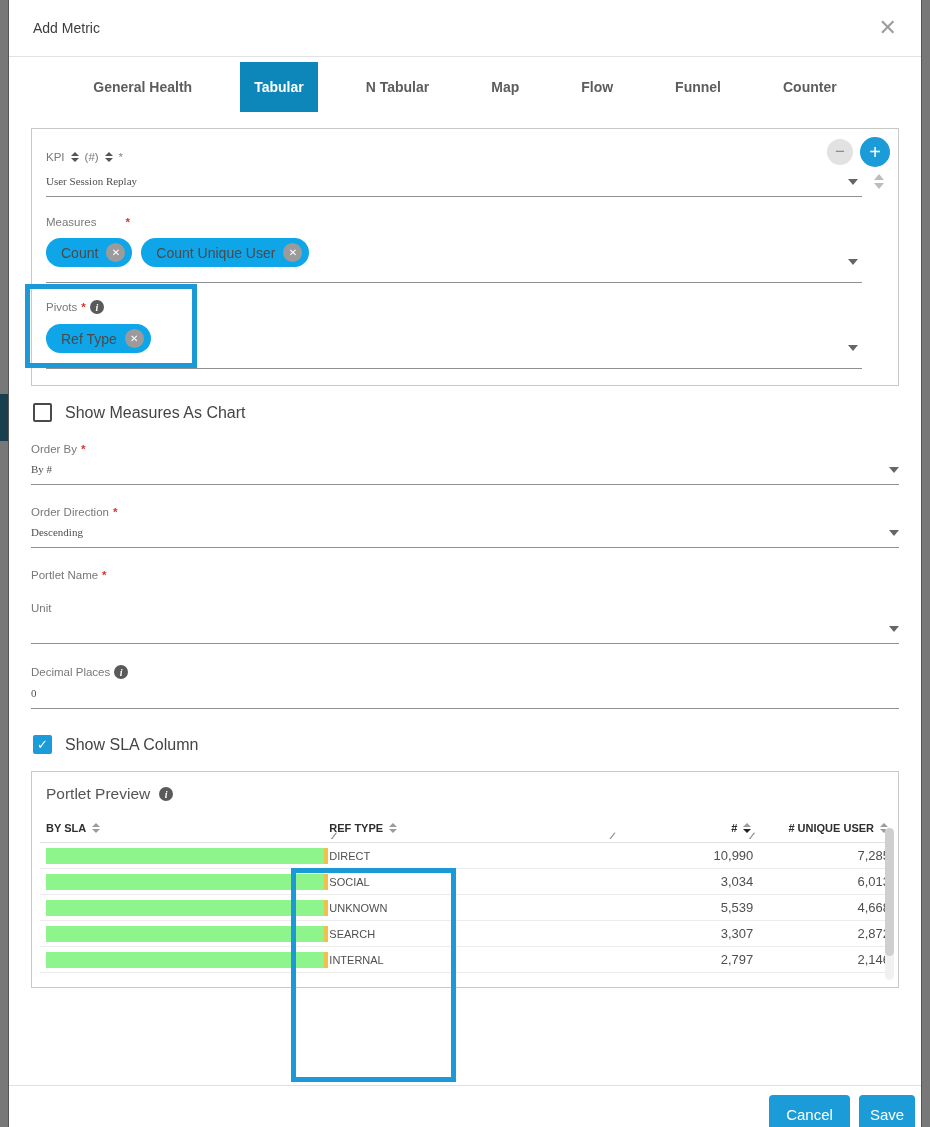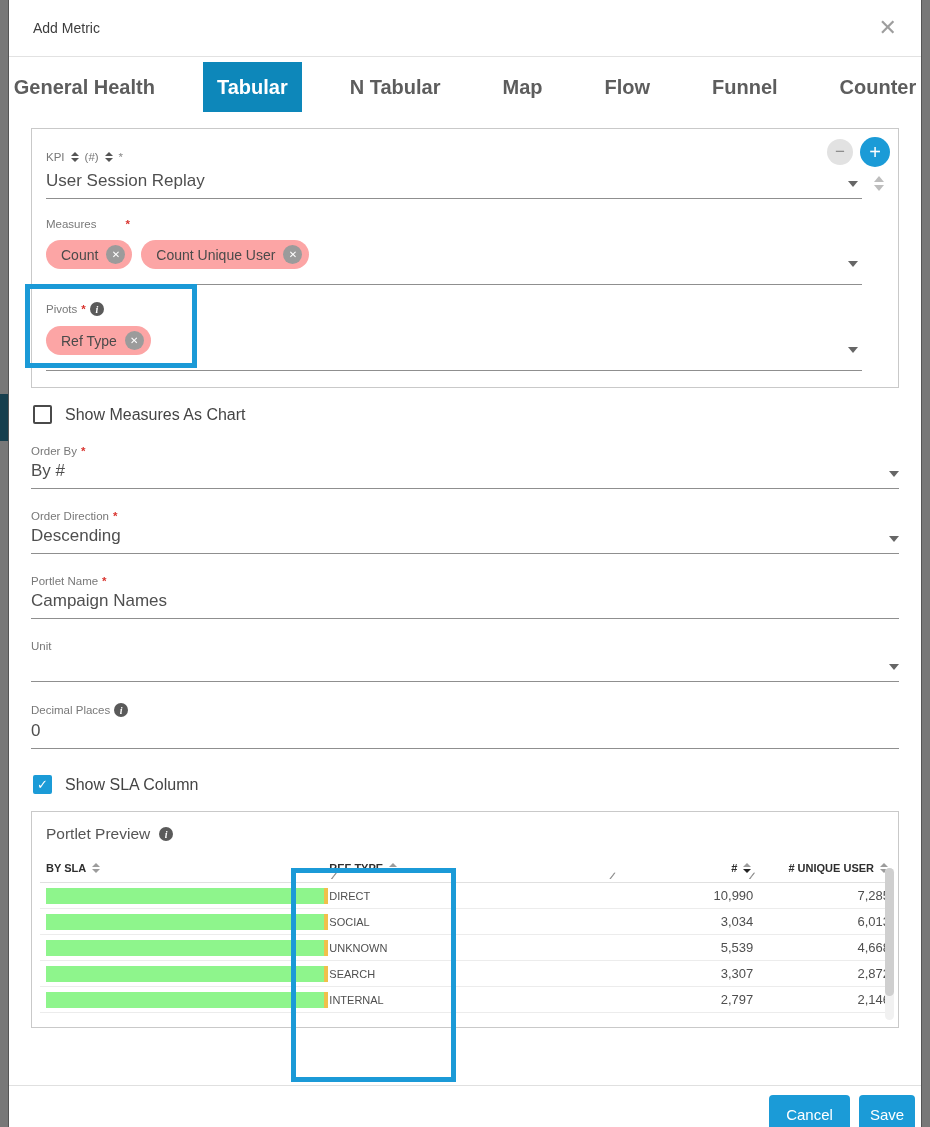--- a/index.html
+++ b/index.html
@@ -22,21 +22,21 @@
     height:57px; display:flex; align-items:center; justify-content:space-between;
     padding:0 24px; border-bottom:1px solid #e2e2e2;
   }
   .modal-title { font-size:14px; color:#3d3d3d; }
   .close-x { font-size:22px; color:#9e9e9e; cursor:pointer; line-height:1; }
 
   
   .tabs { margin-top:5px; height:50px; display:flex; justify-content:center; align-items:stretch; }
   .tab {
     display:flex; align-items:center; padding:0 14px; margin:0 17px;
-    font-size:20px; font-weight:bold; color:#5d5d5d; cursor:pointer; white-space:nowrap;
+    font-size:14px; font-weight:bold; color:#5d5d5d; cursor:pointer; white-space:nowrap;
   }
   .tab.active { background:#0d87ba; color:#fff; }
 
   .content { padding:0 22px; }
 
   
   .group-box { margin-top:16px; border:1px solid #c9c9c9; padding:22px 14px 16px 14px; position:relative; }
   .pm-buttons { position:absolute; top:8px; right:8px; display:flex; align-items:center; gap:7px; }
   .btn-minus { width:26px; height:26px; border-radius:50%; background:#e2e2e2; color:#8a8a8a;
     display:flex; align-items:center; justify-content:center; font-size:17px; cursor:pointer; }
@@ -49,29 +49,29 @@
 
   .sp { display:inline-flex; flex-direction:column; gap:2px; margin:0 2px; vertical-align:middle; }
   .sp i { display:block; width:0; height:0; border-left:4px solid transparent; border-right:4px solid transparent; }
   .sp .up   { border-bottom:4px solid #9c9c9c; }
   .sp .down { border-top:4px solid #9c9c9c; }
   .sp.dark .up { border-bottom-color:#555; } .sp.dark .down { border-top-color:#555; }
   .sp .down.active { border-top-color:#222; }
 
   .ufield { position:relative; margin-top:4px; padding-right:22px; }
   .uline { border-bottom:1px solid #8f8f8f; position:relative; padding:4px 20px 7px 0; min-height:30px; }
-  .uvalue { font-size:17px; color:#4f4f4f; }
+  .uvalue { font-size:11px; color:#4f4f4f;font-family:Liberation Serif, serif; }
   .caret { position:absolute; right:4px; bottom:11px; width:0; height:0;
     border-left:5px solid transparent; border-right:5px solid transparent; border-top:6px solid #666; }
   .spinner { position:absolute; right:0; bottom:8px; display:flex; flex-direction:column; gap:3px; }
   .spinner i { display:block; width:0; height:0; border-left:5px solid transparent; border-right:5px solid transparent; }
   .spinner .up { border-bottom:6px solid #bdbdbd; } .spinner .down { border-top:6px solid #bdbdbd; }
 
   .chips { display:flex; gap:9px; padding:4px 0 8px 0; }
-  .chip { background:#fca5a5; border-radius:16px; height:29px; display:flex; align-items:center;
+  .chip { background:#0ea5e9; border-radius:16px; height:29px; display:flex; align-items:center;
     gap:8px; padding:0 7px 0 15px; font-size:14px; color:#4a4a4a; }
   .chip-x { width:19px; height:19px; border-radius:50%; background:#9b9b9b; color:#fff;
     font-size:10px; display:flex; align-items:center; justify-content:center; cursor:pointer; }
 
   .info-icon { width:14px; height:14px; border-radius:50%; background:#5a5a5a; color:#fff;
     font-size:10px; font-weight:bold; font-family:"Liberation Serif", serif; font-style:italic;
     display:inline-flex; align-items:center; justify-content:center; flex:0 0 auto; }
 
   
   .check-row { display:flex; align-items:center; gap:13px; font-size:16px; color:#444; }
@@ -249,23 +249,20 @@
         <span class="uvalue">Descending</span>
         <span class="caret" style="right:0;"></span>
       </div>
     </div>
 
     <div class="form-field">
       <div class="small-label">
         <span>Portlet Name</span>
           <span class="req">*</span>
       </div>
-      <div class="uline">
-        <span class="uvalue">Campaign Names</span>
-      </div>
     </div>
 
     <div class="form-field">
       <div class="small-label">
         <span>Unit</span>
       </div>
       <div class="uline">
         <span class="uvalue"></span>
         <span class="caret" style="right:0;"></span>
       </div>

